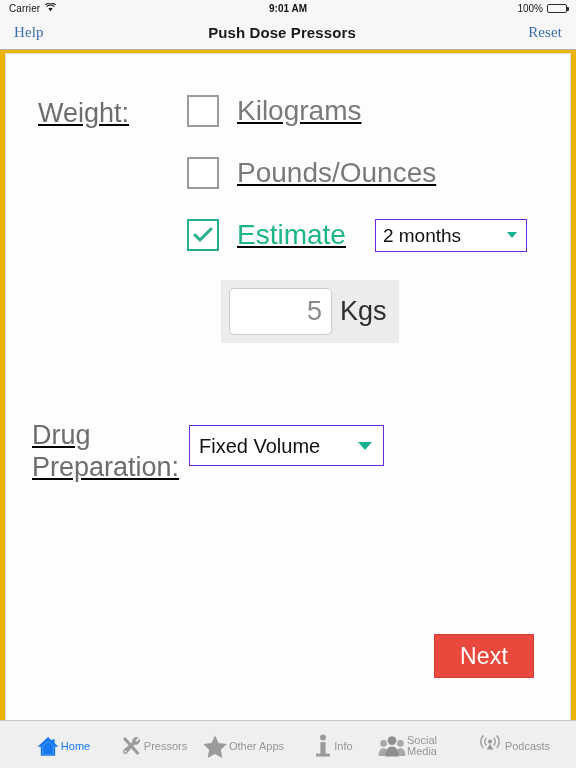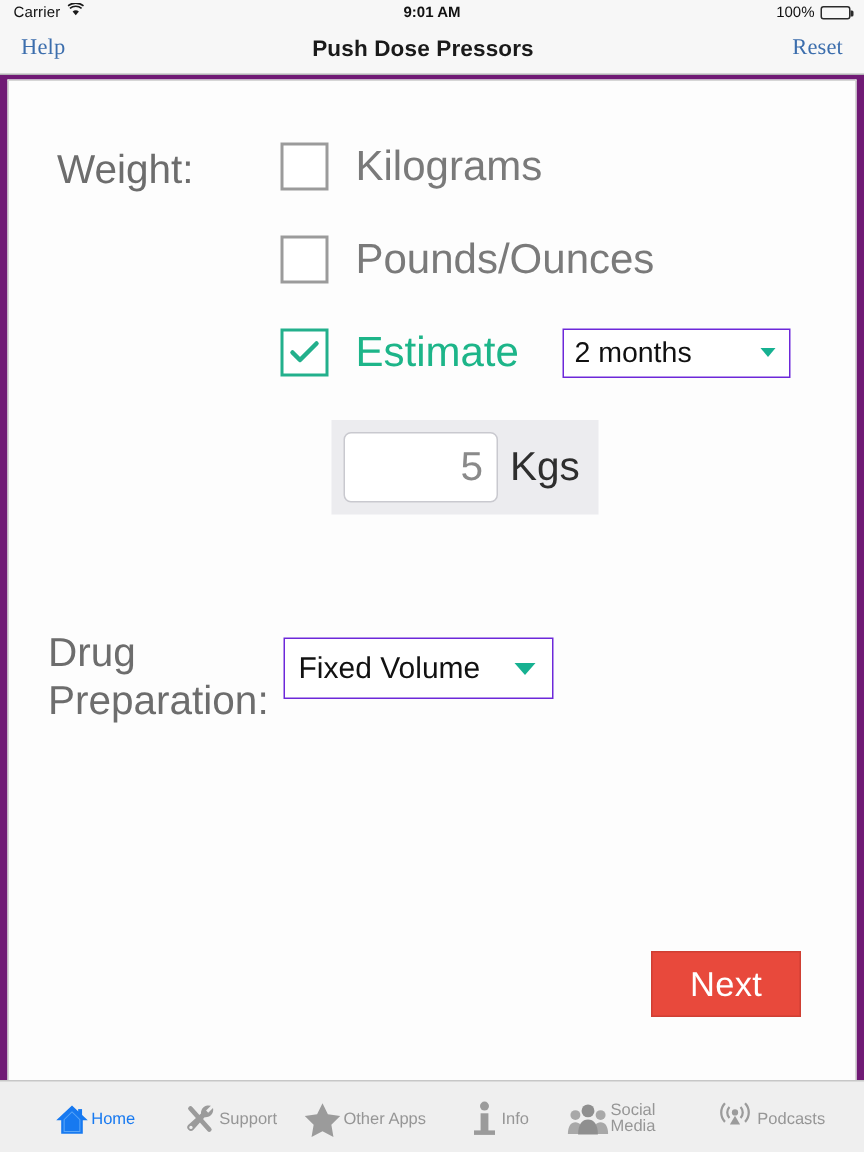--- a/index.html
+++ b/index.html
@@ -113,23 +113,24 @@
     font-weight: bold;
     color: #1a1a1a;
     pointer-events: none;
     letter-spacing: 0.1px;
   }
   .nav-right { margin-left: auto; }
 
   
   .content-wrap {
     flex: 1 1 auto;
-    background: #701a75;
+    background: #eab308;
     padding: 3px 5px 0 5px;
     overflow: hidden;
+    text-decoration: underline;
   }
   .webview {
     width: 100%;
     height: 100%;
     background: #fdfdfd;
     border: 1px solid #d6d6d6;
     border-bottom: none;
     position: relative;
     overflow: hidden;
   }
@@ -268,21 +269,21 @@
   }
   .label-drug {
     width: 183px;
     padding-left: 26px;
     font-size: 27px;
     color: #6d6d6d;
     line-height: 1.18;
     padding-top: 9px;
   }
   .select-drug {
-    width: 180px;
+    width: 195px;
     height: 41px;
     margin-top: 14px;
   }
   .select-drug select {
     font-size: 20px;
     padding: 0 34px 0 9px;
     width: 100%;
   }
   .select-drug .caret {
     border-left-width: 7px;
@@ -457,21 +458,21 @@
     <div class="tab-item">
       <span class="tab-icon">
         <svg width="24" height="24" viewBox="0 0 24 24">
           <g stroke="#9b9b9b" stroke-width="3.2" stroke-linecap="round">
             <line x1="6" y1="5" x2="18.5" y2="19"></line>
           </g>
           <path d="M19.6 3.2 L16.4 6.4 L17.8 7.8 L21 4.6 A5 5 0 0 1 15.4 10.8 L8 19.2 A2.4 2.4 0 1 1 4.6 15.8 L13 8.4 A5 5 0 0 1 19.6 3.2 Z" fill="#9b9b9b"></path>
           <circle cx="6.3" cy="17.6" r="1.1" fill="#efefef"></circle>
         </svg>
       </span>
-      <span class="tab-label">Support</span>
+      <span class="tab-label">Pressors</span>
     </div>
 
     <div class="tab-item">
       <span class="tab-icon">
         <svg width="26" height="24" viewBox="0 0 26 24">
           <path d="M13 1.5 L16.6 8.9 L24.8 10 L18.9 15.8 L20.3 24 L13 20.1 L5.7 24 L7.1 15.8 L1.2 10 L9.4 8.9 Z" fill="#9b9b9b"></path>
         </svg>
       </span>
       <span class="tab-label">Other Apps</span>
     </div>

